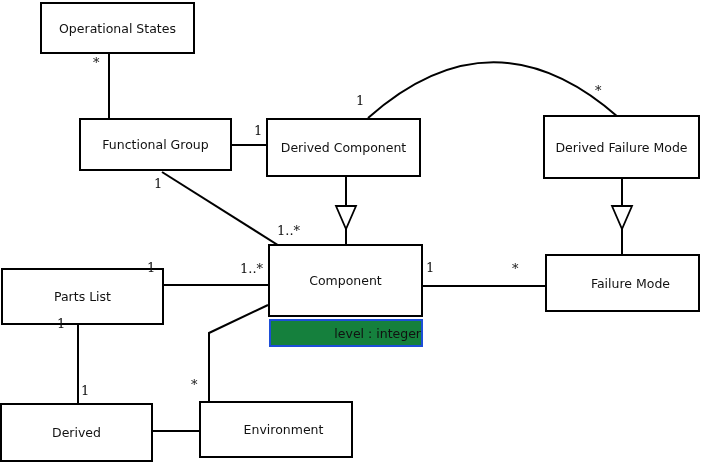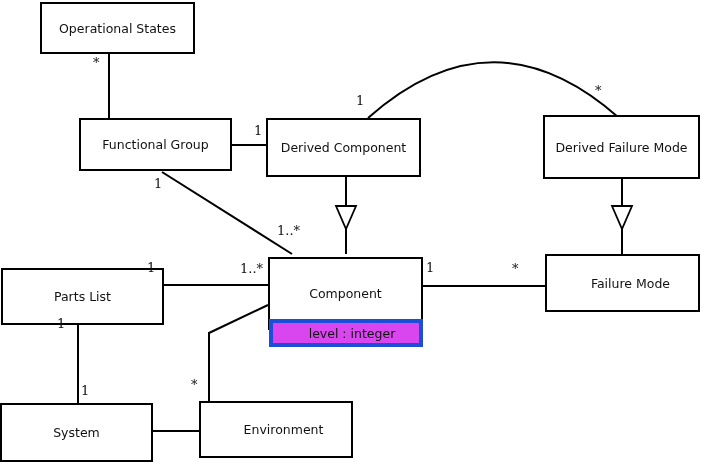--- a/index.html
+++ b/index.html
@@ -7,22 +7,22 @@
     position:relative;width:702px;height:464px;background:#ffffff;
     font-family:"DejaVu Sans", sans-serif;overflow:hidden;
   }
   .connectors{position:absolute;left:0;top:0;width:702px;height:464px;}
   .uml-class{
     position:absolute;box-sizing:border-box;border:2px solid #000;background:#fff;
     display:flex;align-items:center;justify-content:center;
     font-size:12.5px;color:#111;text-align:center;
   }
   .uml-attr{
-    position:absolute;box-sizing:border-box;border:4px solid #1d4ed8;background:#d946ef;
-    display:flex;align-items:center;justify-content:center;
+    position:absolute;box-sizing:border-box;border:2px solid #1d4ed8;background:#15803d;
+    display:flex;align-items:center;justify-content:flex-end;
     font-size:12.5px;color:#111;padding-left:12px;
   }
   .mult{
     position:absolute;font-family:"DejaVu Serif", serif;font-size:13px;
     line-height:14px;color:#111;white-space:nowrap;
   }
 </style>
 </head>
 <body>
 
@@ -72,33 +72,33 @@
   </div>
 
   <div class="uml-class" style="left:543px;top:115px;width:157px;height:64px;text-align:center;">
     <span>Derived Failure Mode</span>
   </div>
 
   <div class="uml-class" style="left:1px;top:268px;width:163px;height:57px;">
     <span>Parts List</span>
   </div>
 
-  <div class="uml-class" style="left:268px;top:257px;width:155px;height:73px;">
+  <div class="uml-class" style="left:268px;top:244px;width:155px;height:73px;">
     <span>Component</span>
   </div>
   <div class="uml-attr" style="left:269px;top:319px;width:154px;height:28px;">
     <span>level : integer</span>
   </div>
 
   <div class="uml-class" style="left:545px;top:254px;width:155px;height:58px;padding-left:16px;">
     <span>Failure Mode</span>
   </div>
 
   <div class="uml-class" style="left:0px;top:403px;width:153px;height:59px;">
-    <span>System</span>
+    <span>Derived</span>
   </div>
 
   <div class="uml-class" style="left:199px;top:401px;width:154px;height:57px;padding-left:15px;">
     <span>Environment</span>
   </div>
 
   <span class="mult" style="left:93px;top:56px;">*</span>
   <span class="mult" style="left:254px;top:124px;">1</span>
   <span class="mult" style="left:154px;top:177px;">1</span>
   <span class="mult" style="left:277px;top:224px;">1..*</span>

